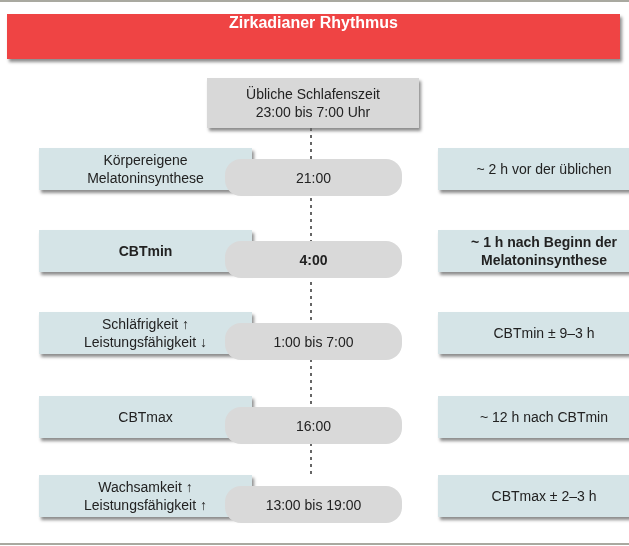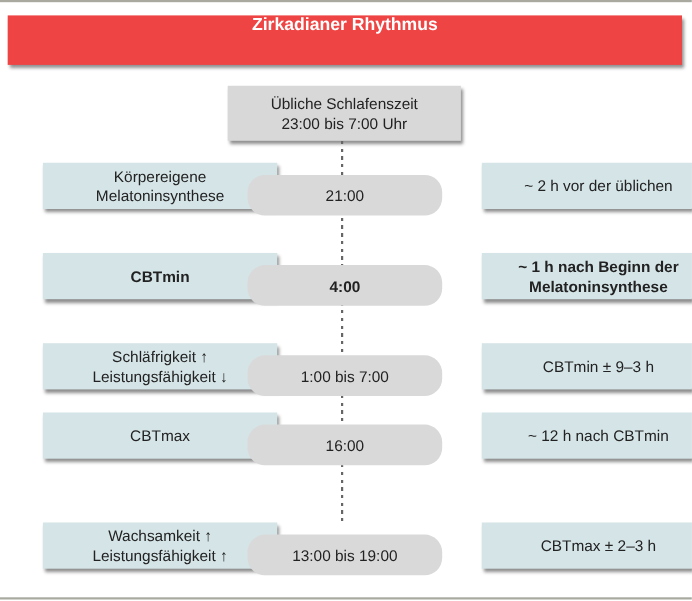--- a/index.html
+++ b/index.html
@@ -76,21 +76,21 @@
     <span>Leistungsfähigkeit ↓</span>
   </div>
   <div class="pill">
     <span>1:00 bis 7:00</span>
   </div>
   <div class="box right">
     <span>CBTmin ± 9–3 h</span>
   </div>
 </div>
 
-<div class="row" style="top:375px;">
+<div class="row" style="top:396px;">
   <div class="box left">
     <span>CBTmax</span>
   </div>
   <div class="pill">
     <span>16:00</span>
   </div>
   <div class="box right">
     <span>~ 12 h nach CBTmin</span>
   </div>
 </div>

